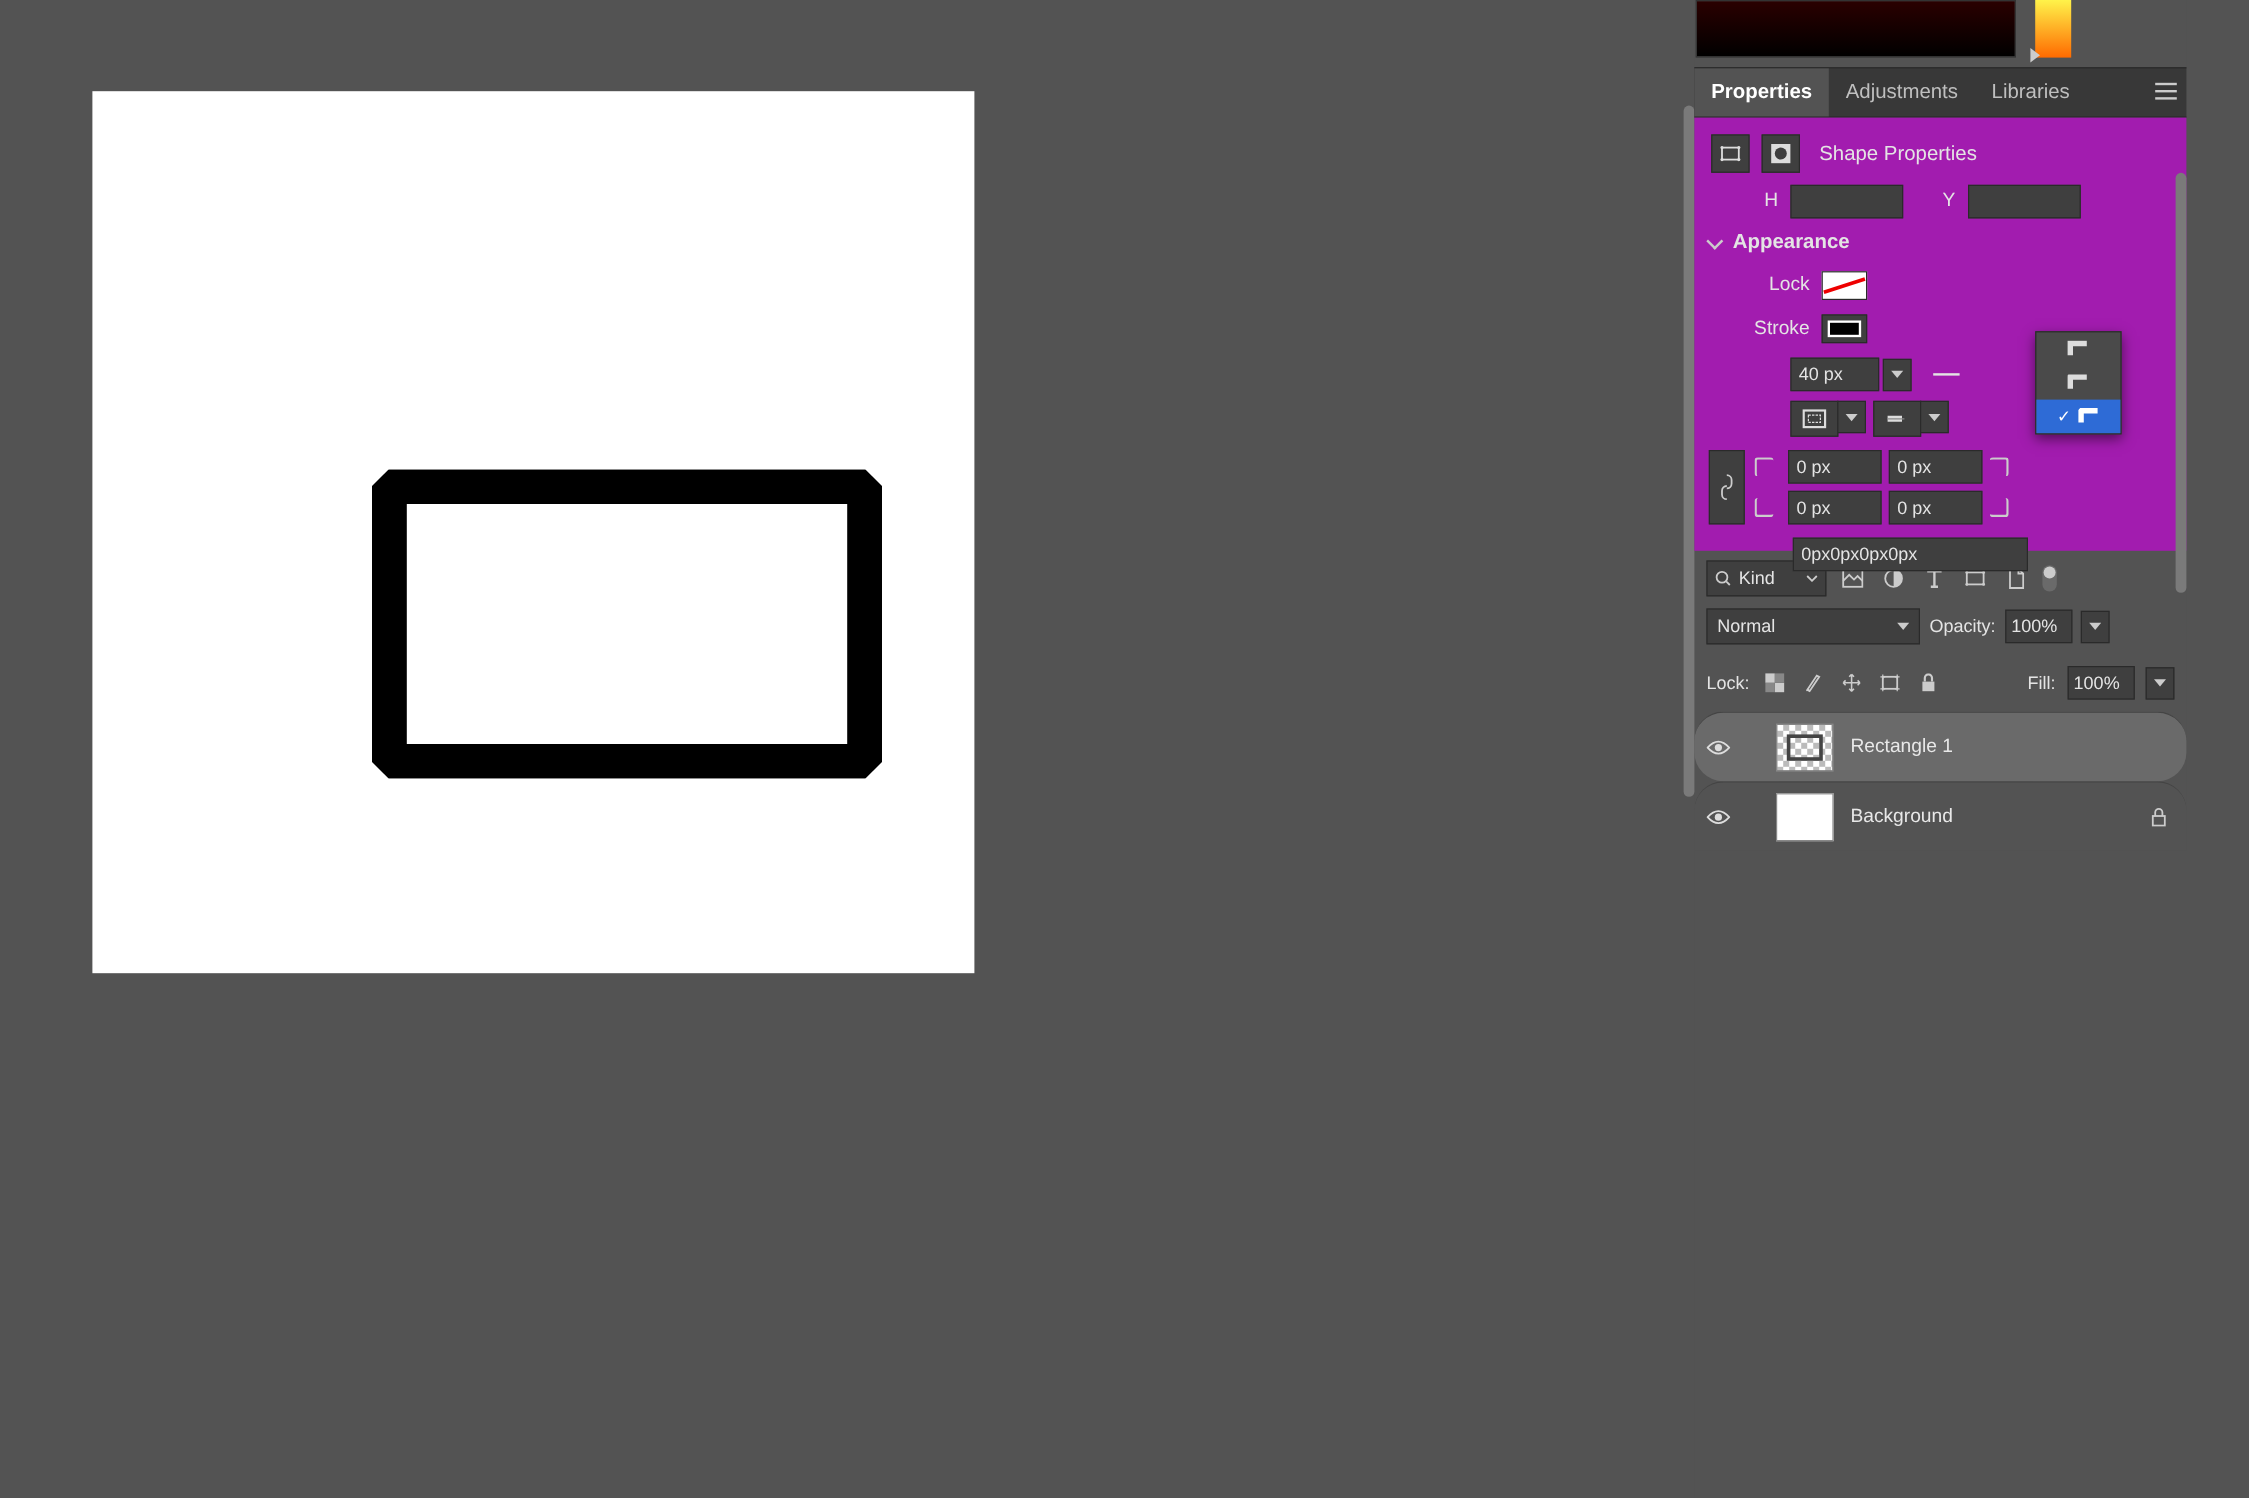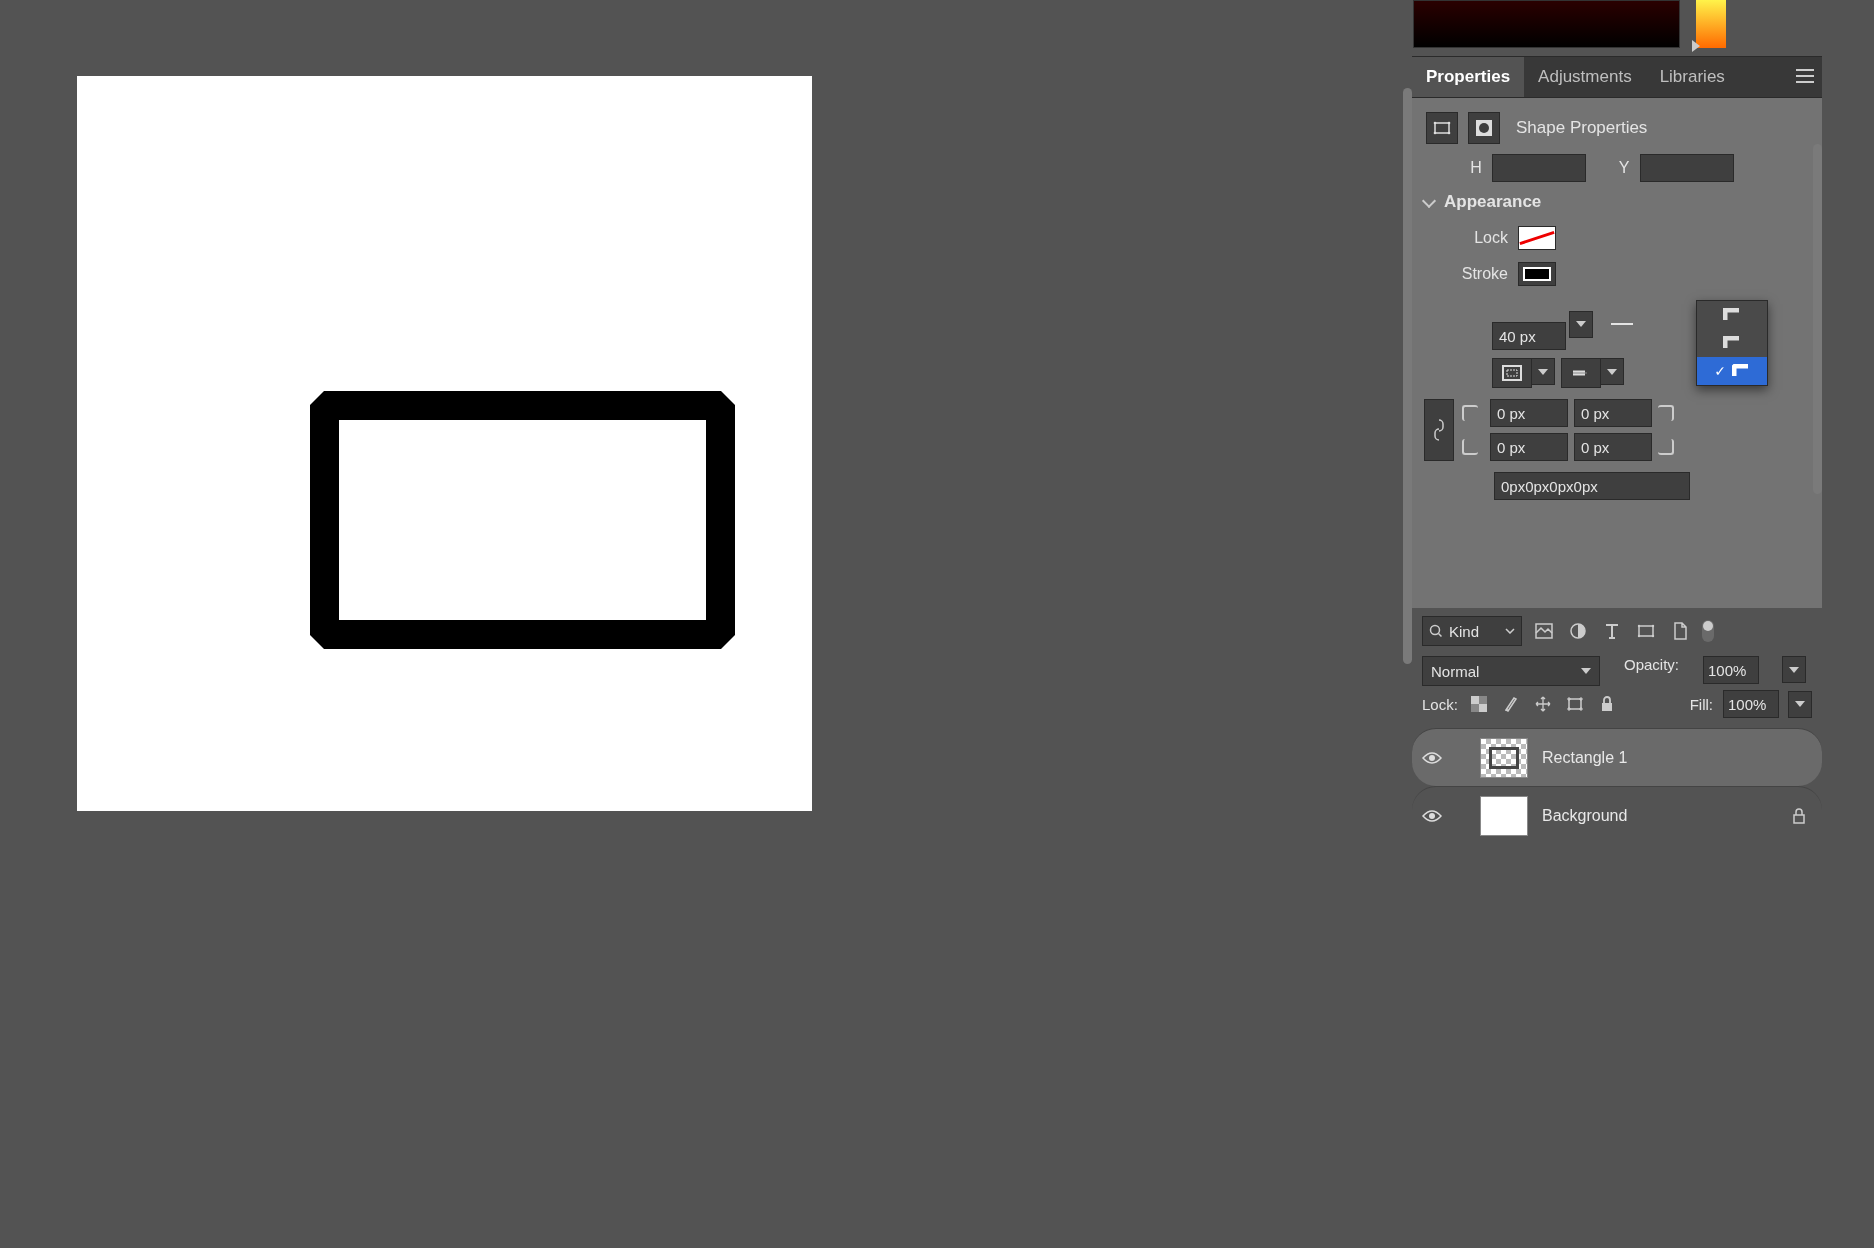--- a/index.html
+++ b/index.html
@@ -28,21 +28,21 @@
     .hue-marker { position: absolute; left: 278px; top: 42px; width: 0; height: 0; border-left: 6px solid transparent; border-right: 6px solid transparent; border-top: 8px solid #ccc; transform: rotate(-90deg); }
     
     
     .panel-tabs { height: 42px; background: #383838; display: flex; align-items: center; border-bottom: 1px solid #2a2a2a; border-top: 1px solid #2a2a2a; position: relative; }
     .panel-tab { padding: 0 14px; height: 100%; display: flex; align-items: center; color: #bfbfbf; font-size: 17px; cursor: pointer; }
     .panel-tab.active { background: #535353; color: #fff; font-weight: 600; }
     .panel-menu { position: absolute; right: 8px; top: 12px; width: 18px; height: 14px; display: flex; flex-direction: column; justify-content: space-between; cursor: pointer; }
     .panel-menu span { height: 2px; background: #ccc; }
 
     
-    .props-body { background: #737373; padding: 8px 12px 12px 12px; position: relative; height: 510px; overflow: visible; }
+    .props-body { background: #a21caf; padding: 8px 12px 12px 12px; position: relative; height: 361px; overflow: visible; }
     .props-scroll { position: absolute; right: 0; top: 46px; width: 9px; height: 350px; background: #7a7a7a; border-radius: 5px; }
     
     .shape-header { display: flex; align-items: center; gap: 10px; padding: 6px 2px 10px 2px; }
     .icon-btn { width: 32px; height: 32px; background: #3f3f3f; border: 1px solid #2a2a2a; display: flex; align-items: center; justify-content: center; cursor: pointer; }
     .shape-header .lbl { color: #e4e4e4; font-size: 17px; margin-left: 6px; }
     
     .row { display: flex; align-items: center; gap: 10px; margin-bottom: 10px; }
     .field-label { color: #e4e4e4; font-size: 16px; width: 12px; text-align: center; }
     .text-input { background: #3f3f3f; border: 1px solid #2a2a2a; height: 28px; color: #e4e4e4; font-size: 15px; padding: 0 6px; }
     .num-input { width: 94px; }
@@ -95,21 +95,21 @@
 
     
     .layers-body { background:#535353; padding: 8px 10px 0 10px; flex:1; }
     .layers-filter-row { display:flex; align-items:center; gap:10px; margin-bottom:10px; }
     .kind-select { display:flex; align-items:center; background:#3f3f3f; border:1px solid #2a2a2a; height:30px; padding:0 6px; gap:6px; cursor:pointer;}
     .kind-select span{color:#e4e4e4; font-size:15px;}
     .filter-ic { width:24px; height:24px; display:flex; align-items:center; justify-content:center; cursor:pointer; color:#ccc;}
     .toggle-dot { width:12px; height:22px; background:#6a6a6a; border-radius:6px; position:relative; cursor:pointer;}
     .toggle-dot::after{content:''; position:absolute; top:1px; left:1px; width:10px; height:10px; background:#ccc; border-radius:50%;}
     
-    .blend-row { display:flex; gap:24px; margin-bottom:4px;}
+    .blend-row { display:flex; align-items:center; gap:8px; margin-bottom:18px;}
     .blend-select { background:#3f3f3f; border:1px solid #2a2a2a; height:30px; width:178px; display:flex; align-items:center; padding:0 8px; color:#e4e4e4; font-size:15px; cursor:pointer; position:relative;}
     .blend-select::after{content:''; position:absolute; right:8px; width:0; height:0; border-left:5px solid transparent; border-right:5px solid transparent; border-top:6px solid #ccc;}
     .opacity-lbl{color:#e4e4e4; font-size:15px;}
     .pct-input{ background:#3f3f3f; border:1px solid #2a2a2a; height:28px; width:56px; color:#e4e4e4; font-size:15px; padding:0 4px; text-align:left;}
     
     .lock-row{display:flex; align-items:center; gap:10px; margin-bottom:10px;}
     .lock-lbl{color:#e4e4e4; font-size:15px;}
     .lock-ic{width:22px; height:22px; display:flex; align-items:center; justify-content:center; cursor:pointer; color:#bbb;}
     
     .layers-list{ margin: 0 -10px; }
@@ -196,21 +196,21 @@
         <div class="row">
           <span class="fill-label">Lock</span>
           <div class="swatch nofill"></div>
         </div>
         <div class="row">
           <span class="fill-label">Stroke</span>
           <div class="swatch black"></div>
         </div>
 
         <div class="stroke-opts">
-          <input class="text-input" style="width: 74px; margin-top: 24px;" value="40 px">
+          <input class="text-input" style="width: 74px;" value="40 px">
           <div class="dd-arrow"></div>
           <span style="width:10px"></span>
           <span class="stroke-line"></span>
         </div>
 
         <div class="stroke-align-row">
           <div class="icon-dd">
             <div class="icon-btn">
               <svg width="20" height="16" viewBox="0 0 20 16">
                   <rect x="1" y="1" width="18" height="14" fill="none" stroke="#ddd" stroke-width="2"></rect>

